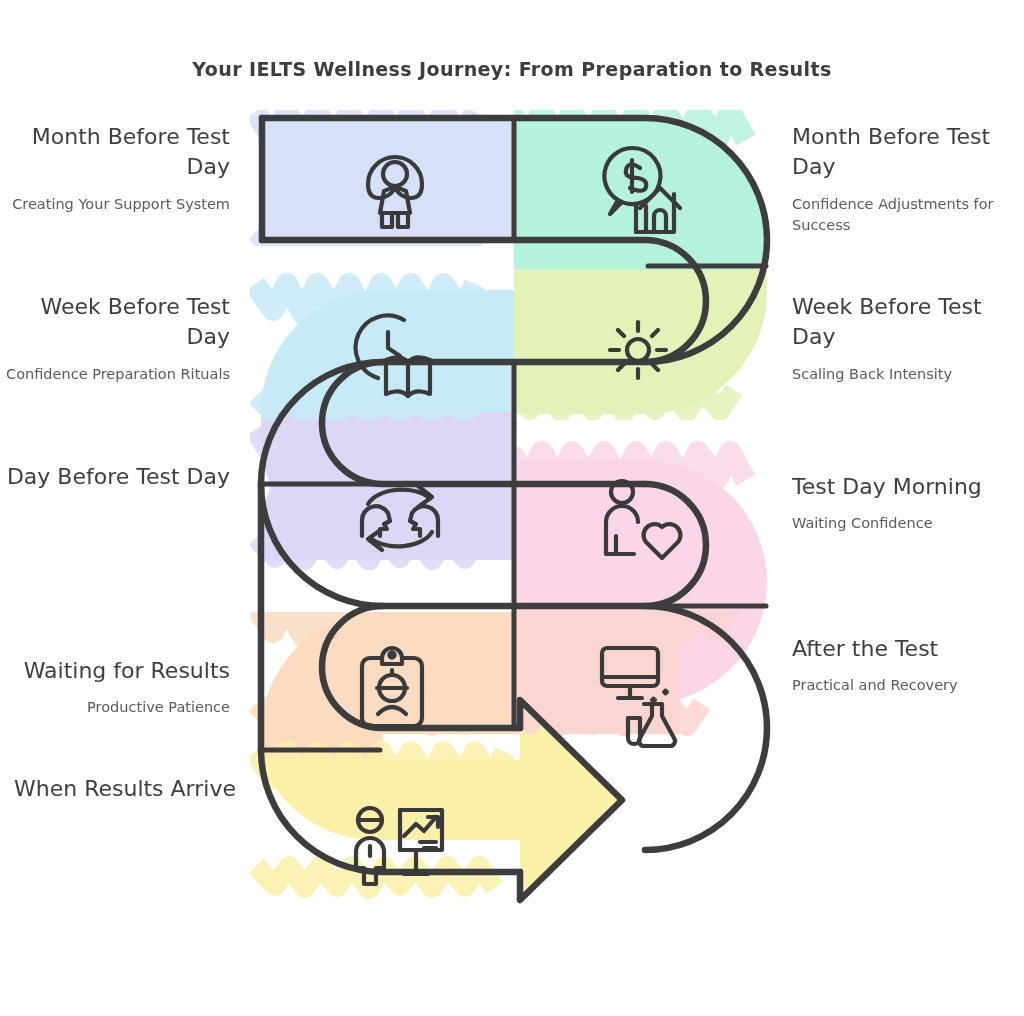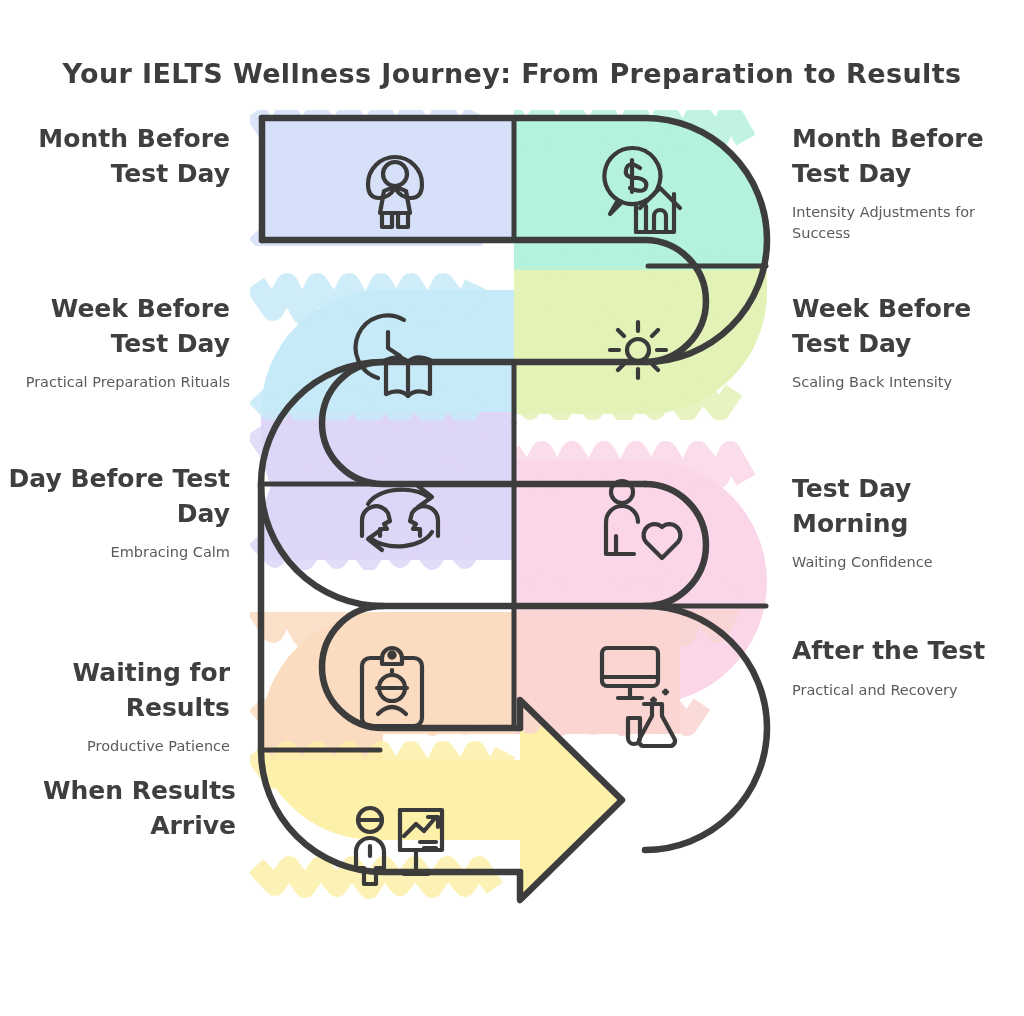--- a/index.html
+++ b/index.html
@@ -9,32 +9,32 @@
     font-family:"DejaVu Sans","Liberation Sans",sans-serif;
     overflow:hidden;
     position:relative;
   }
   #stage{position:absolute;inset:0;}
 
   .title{
     position:absolute;
     top:58px;left:0;width:1024px;
     text-align:center;
-    font-size:27px;
+    font-size:19px;
     font-weight:bold;
     letter-spacing:.4px;
     color:#3d3d3d;
     font-family:"DejaVu Sans","Liberation Sans",sans-serif;
   }
 
   svg.flow{position:absolute;top:0;left:0;width:1024px;height:1016px;}
 
   .lbl{position:absolute;width:230px;color:#4a4a4a;}
   .lbl .head{
-    font-size:25px;font-weight:bold;line-height:1.38;color:#3f3f3f;
+    font-size:22px;font-weight:normal;line-height:1.38;color:#3f3f3f;
   }
   .lbl .sub{
     font-size:14.5px;font-weight:normal;line-height:1.45;color:#5b5b5b;
     margin-top:11px;
   }
   .lbl.left{left:0px;text-align:right;padding-right:19px;box-sizing:content-box;}
   .lbl.right{left:792px;text-align:left;}
 
   
   #lbl0{top:122px;}
@@ -281,38 +281,38 @@
         <path d="M50 30 l12 -12 l8 7 l12 -14"></path>
         <path d="M74 11 h10 v10"></path>
         <path d="M66 36 h16 M70 42 h12"></path>
         <path d="M62 44 v24 M50 68 h24"></path>
       </g>
     </g>
   </svg>
 
   <div class="lbl left" id="lbl0">
     <div class="head">Month Before Test Day</div>
+    <div class="sub">Creating Your Support System</div>
   </div>
   <div class="lbl right" id="lbl1">
     <div class="head">Month Before Test Day</div>
-    <div class="sub">Intensity Adjustments for Success</div>
+    <div class="sub">Confidence Adjustments for Success</div>
   </div>
 
   <div class="lbl left" id="lbl2">
     <div class="head">Week Before Test Day</div>
-    <div class="sub">Practical Preparation Rituals</div>
+    <div class="sub">Confidence Preparation Rituals</div>
   </div>
   <div class="lbl right" id="lbl3">
     <div class="head">Week Before Test Day</div>
     <div class="sub">Scaling Back Intensity</div>
   </div>
 
   <div class="lbl left" id="lbl4">
     <div class="head">Day Before Test Day</div>
-    <div class="sub">Embracing Calm</div>
   </div>
   <div class="lbl right" id="lbl5">
     <div class="head">Test Day Morning</div>
     <div class="sub">Waiting Confidence</div>
   </div>
 
   <div class="lbl left" id="lbl6">
     <div class="head">Waiting for Results</div>
     <div class="sub">Productive Patience</div>
   </div>

